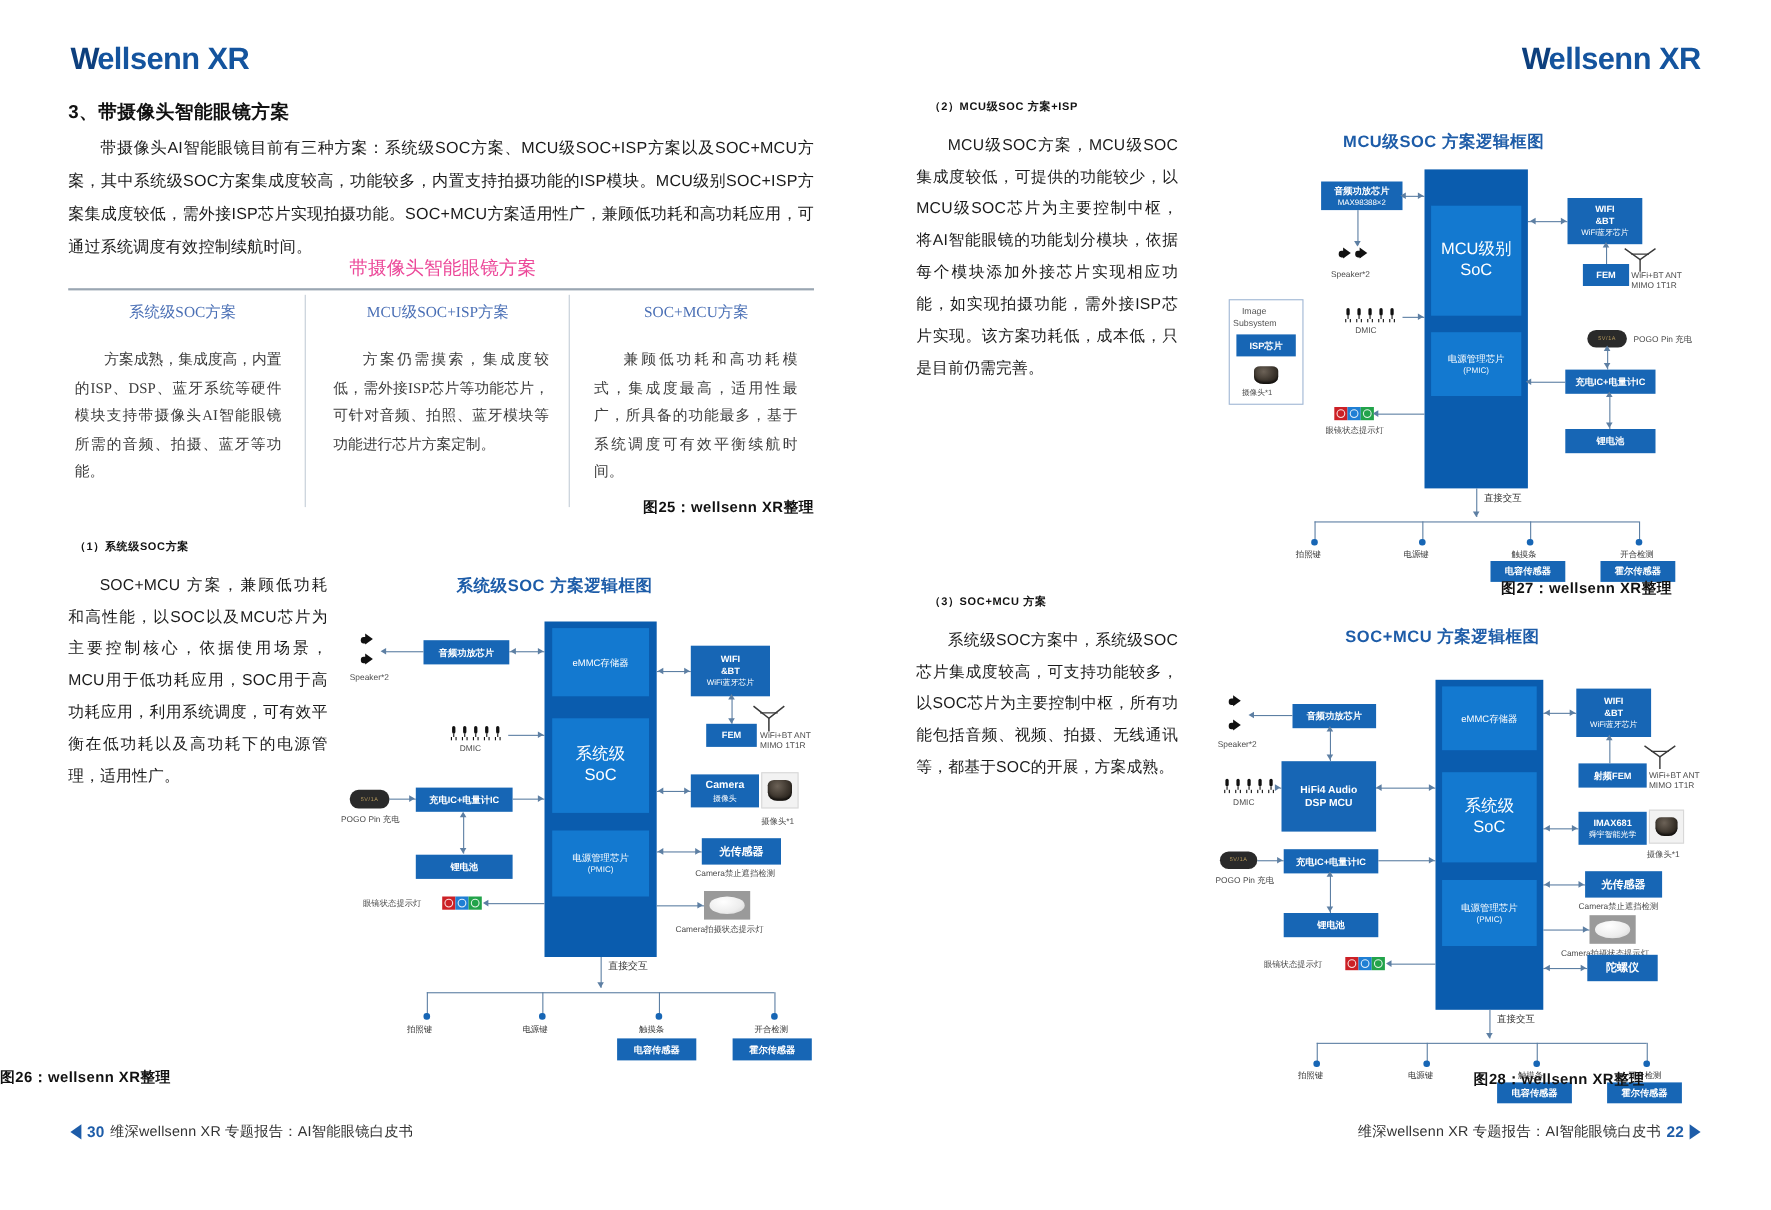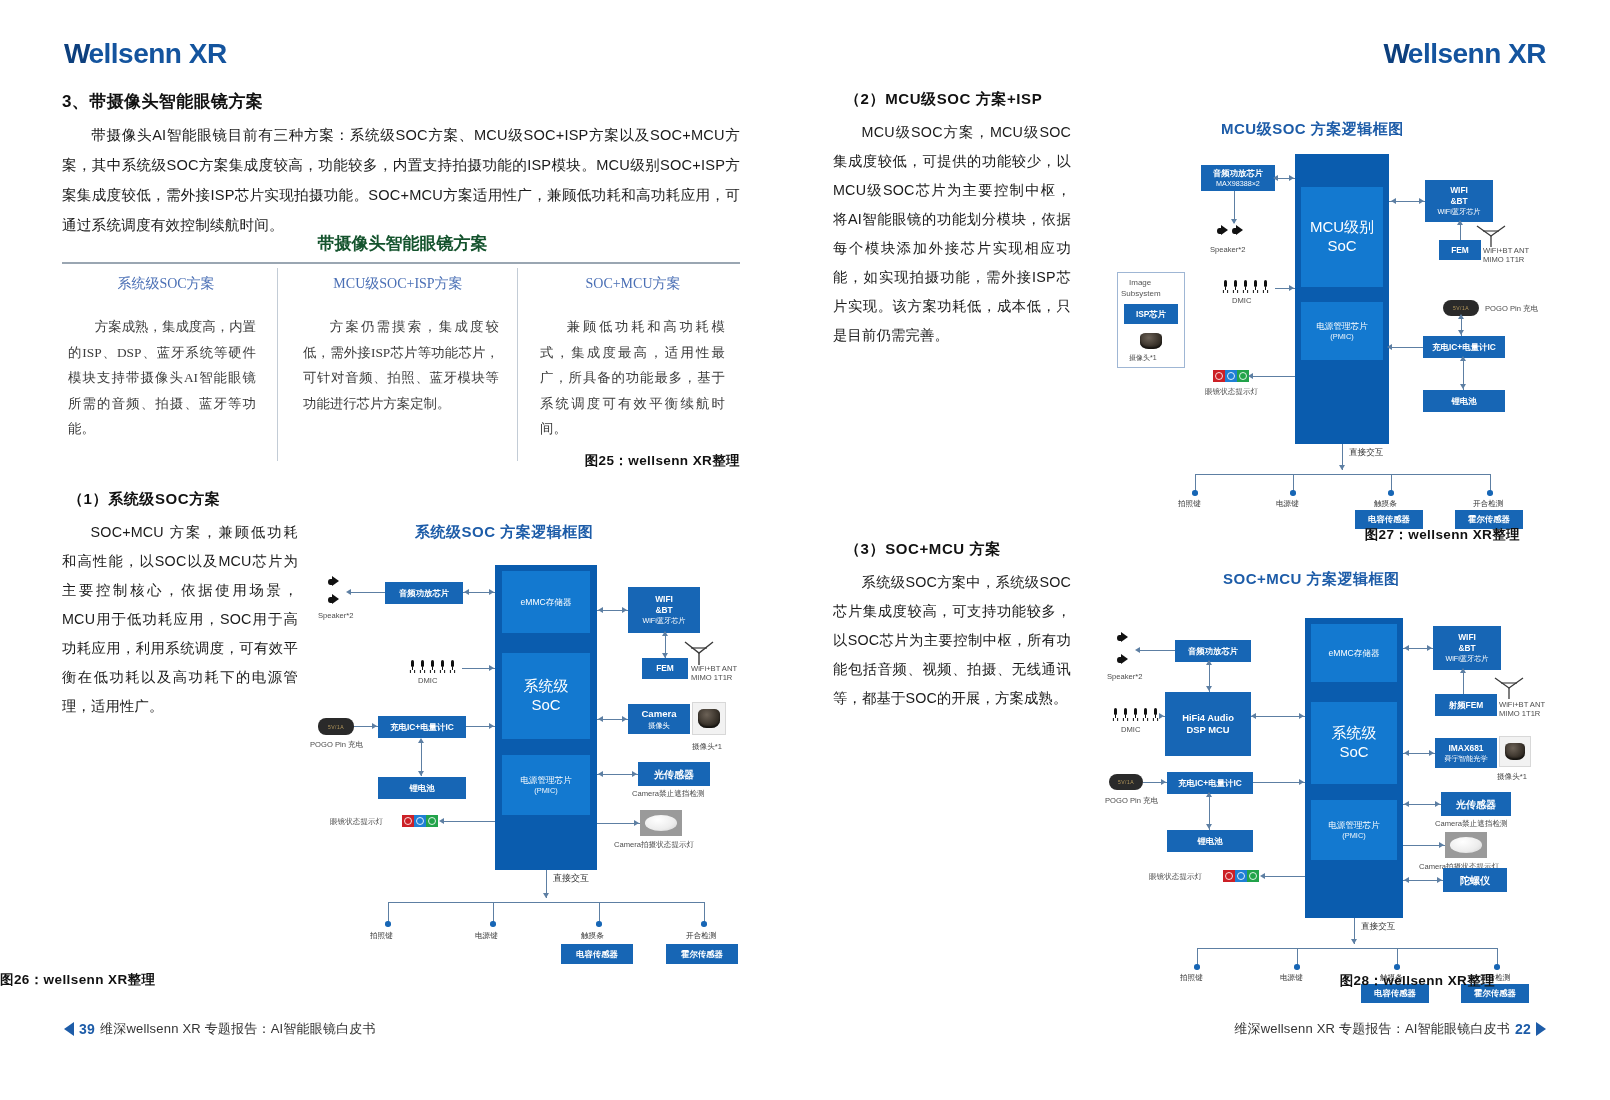--- a/index.html
+++ b/index.html
@@ -24,34 +24,33 @@
   .logo .wmark { color: #0d3f7d; letter-spacing: -2px; }
   .logo-left  { left: 64px; }
   .logo-right { right: 64px; }
 
   
   h2.sec-title {
     position: absolute; font-size: 17px; font-weight: bold; color: #111;
     letter-spacing: 0.4px;
   }
   h3.sub-title {
-    position: absolute; font-size: 15px; font-weight: bold; color: #111;
+    position: absolute; font-size: 10px; font-weight: bold; color: #111;
     letter-spacing: 0.6px;
   }
   p.body {
     position: absolute; font-size: 14.6px; line-height: 30px; color: #1a1a1a;
     text-align: justify; text-indent: 2em; letter-spacing: 0.2px;
   }
   p.body.narrow { line-height: 29px; font-size: 14.3px; }
 
   
   .tbl-title {
-    position: absolute; font-size: 17px; color: #14532d;
+    position: absolute; font-size: 17px; color: #ec4899;
     font-family: "Liberation Serif", serif;
-    font-weight: bold;
   }
   .tbl-rule { position: absolute; background: #9aa6b2; height: 1.6px; }
   .tbl-col-head {
     position: absolute; font-size: 14px; color: #4a6fb5; text-align: center;
     font-family: "Liberation Serif", serif;
   }
   .tbl-vrule { position: absolute; width: 1.4px; background: #c3ccd6; }
   .tbl-cell {
     position: absolute; font-size: 13.4px; line-height: 25.5px; color: #3c3c3c;
     text-indent: 2em; text-align: justify;
@@ -350,21 +349,21 @@
         <div class="dot" style="left:391px; top:409px;"></div>
         <div class="lbl dark" style="left:376px; top:419px;">开合检测</div>
         <div class="bbox" style="left:356px; top:432px; width:72px; height:20px;">霍尔传感器</div>
       </div>
     </div>
 
     <div class="fig-cap" style="left:0; top:971px; width:740px; text-align:left;">图26：wellsenn XR整理</div>
 
     <div class="footer footer-left">
       <div class="tri tri-l"></div>
-      <span class="pgno">39</span>
+      <span class="pgno">30</span>
       <span>维深wellsenn XR 专题报告：AI智能眼镜白皮书</span>
     </div>
   </div>
 
   <div class="page page-right">
 
     <div class="logo logo-right"><span class="wmark">W</span><span>ellsenn XR</span></div>
 
     <h3 class="sub-title" style="left:40px; top:90px;">（2）MCU级SOC 方案+ISP</h3>
     <p class="body narrow" style="left:28px; top:118px; width:238px;">MCU级SOC方案，MCU级SOC集成度较低，可提供的功能较少，以MCU级SOC芯片为主要控制中枢，将AI智能眼镜的功能划分模块，依据每个模块添加外接芯片实现相应功能，如实现拍摄功能，需外接ISP芯片实现。该方案功耗低，成本低，只是目前仍需完善。</p>

